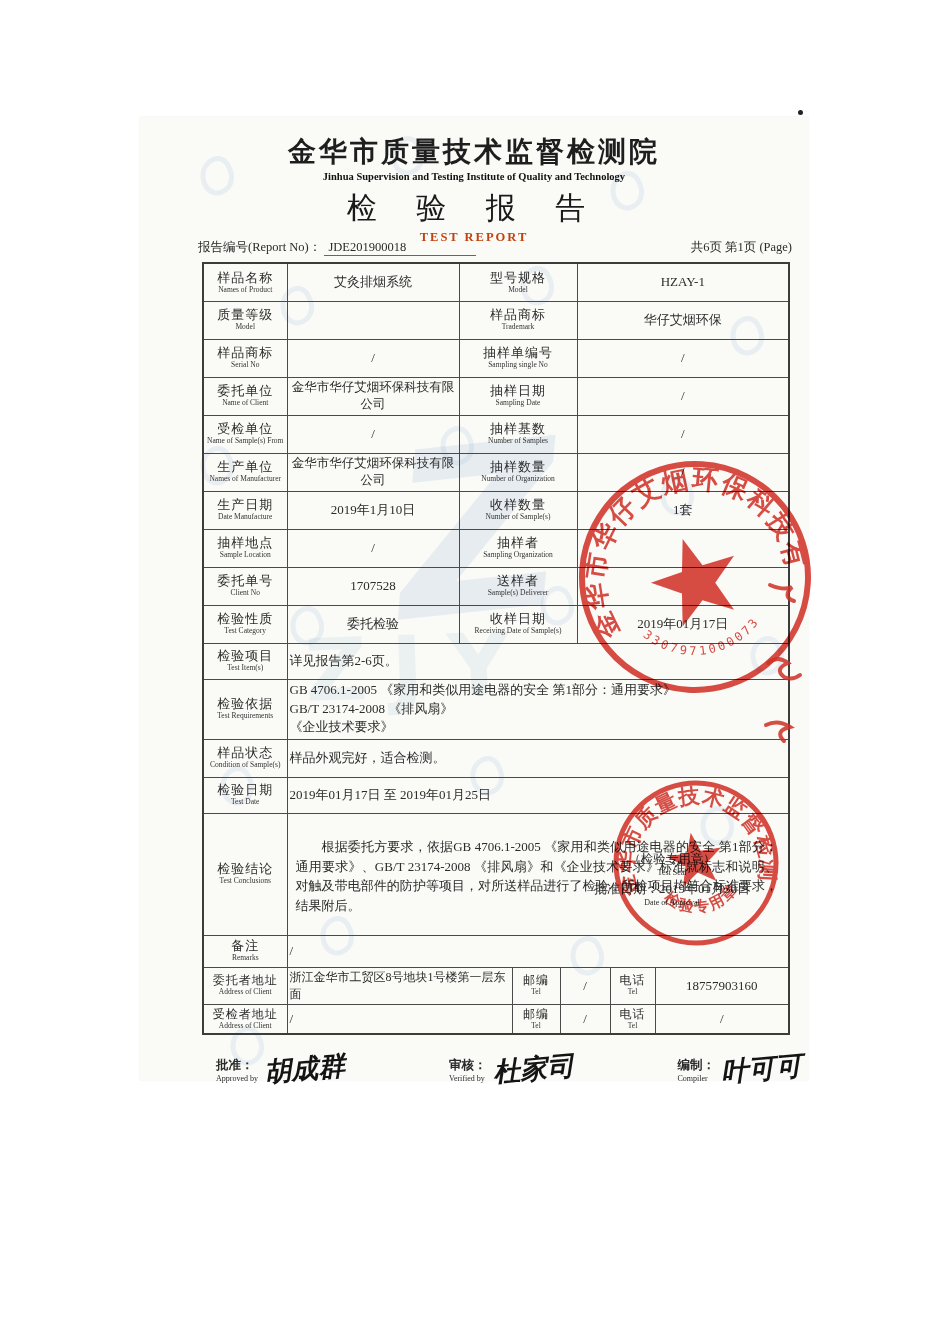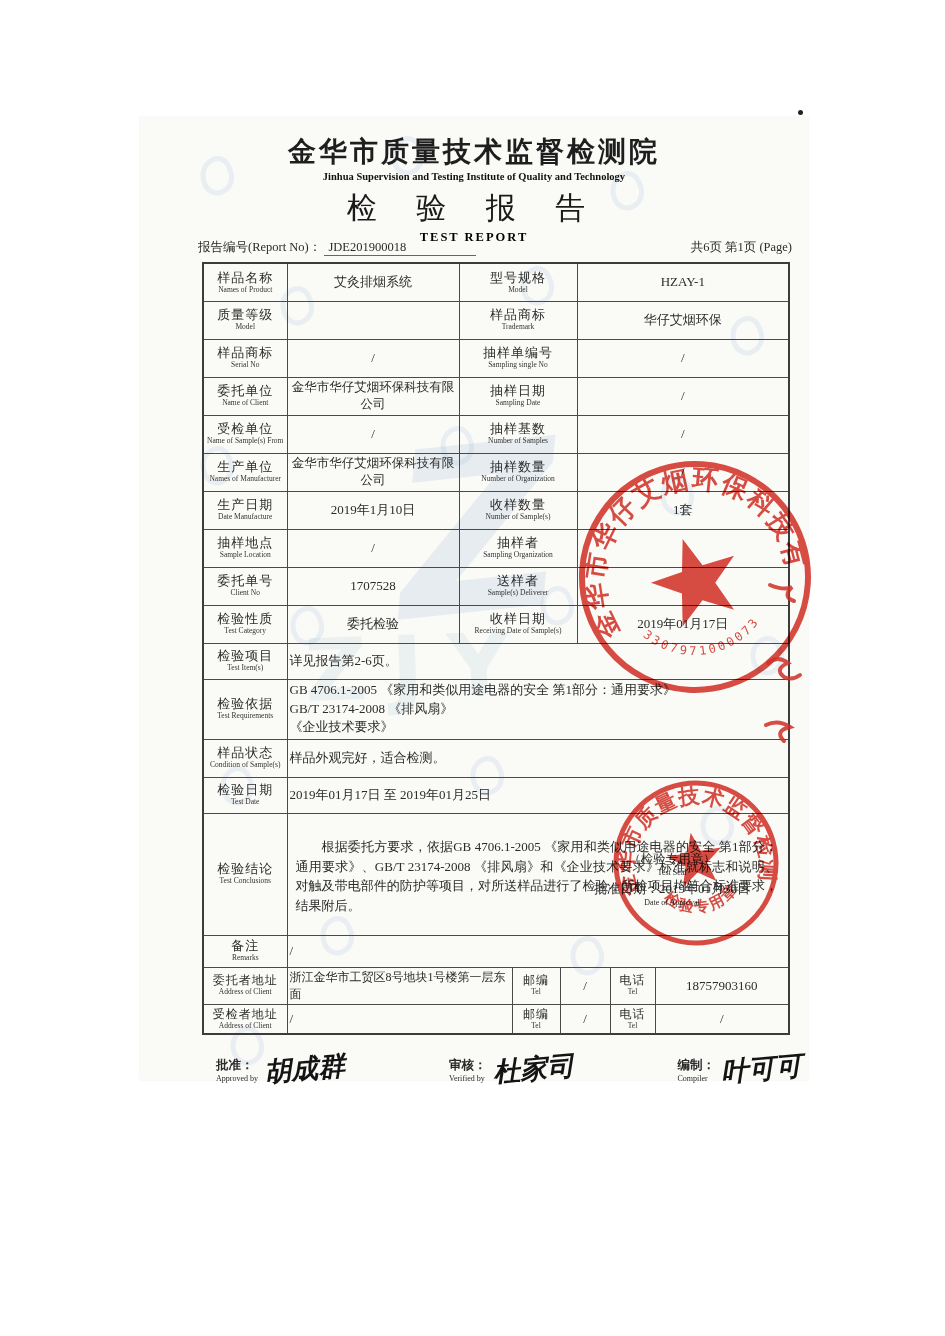--- a/index.html
+++ b/index.html
@@ -14,21 +14,21 @@
       font-size:230px;font-weight:bold;font-style:italic;color:rgba(110,155,195,.14);
       transform:rotate(-6deg);pointer-events:none;line-height:1;}
   .wm-zjy{position:absolute;left:165px;top:500px;font-family:"DejaVu Sans",sans-serif;
       font-size:86px;font-weight:bold;letter-spacing:24px;color:rgba(110,155,195,.10);
       transform:rotate(-2deg);pointer-events:none;}
   
   .hdr{position:absolute;left:0;top:16px;width:100%;text-align:center;}
   .org-cn{font-size:28px;font-weight:600;letter-spacing:3px;color:#1e1e1e;}
   .org-en{font-size:10.5px;font-weight:bold;color:#111;}
   .title-cn{font-size:30px;font-weight:400;letter-spacing:16px;margin-top:6px;color:#1a1a1a;}
-  .title-en{font-size:12.5px;font-weight:bold;letter-spacing:2px;margin-top:1px;color:#000000;}
+  .title-en{font-size:12.5px;font-weight:bold;letter-spacing:2px;margin-top:1px;color:#c2410c;}
   .meta{position:absolute;left:58px;top:122px;width:594px;display:flex;
         justify-content:space-between;align-items:flex-end;font-size:12.5px;}
   .rpt-no{border-bottom:1px solid #666;padding:0 70px 1px 4px;margin-top:31px;}
   
   table.rpt{position:absolute;left:62px;top:145px;border-collapse:collapse;table-layout:fixed;
         width:586px;border:2px solid #3c3c3c;}
   table.rpt td{border:1px solid #4a4a4a;padding:1px 2px;vertical-align:middle;overflow:hidden;}
   td.lbl{text-align:center;}
   .lc{font-size:13px;letter-spacing:1px;line-height:1.15;}
   .le{font-size:7.5px;color:#333;line-height:1.1;}

